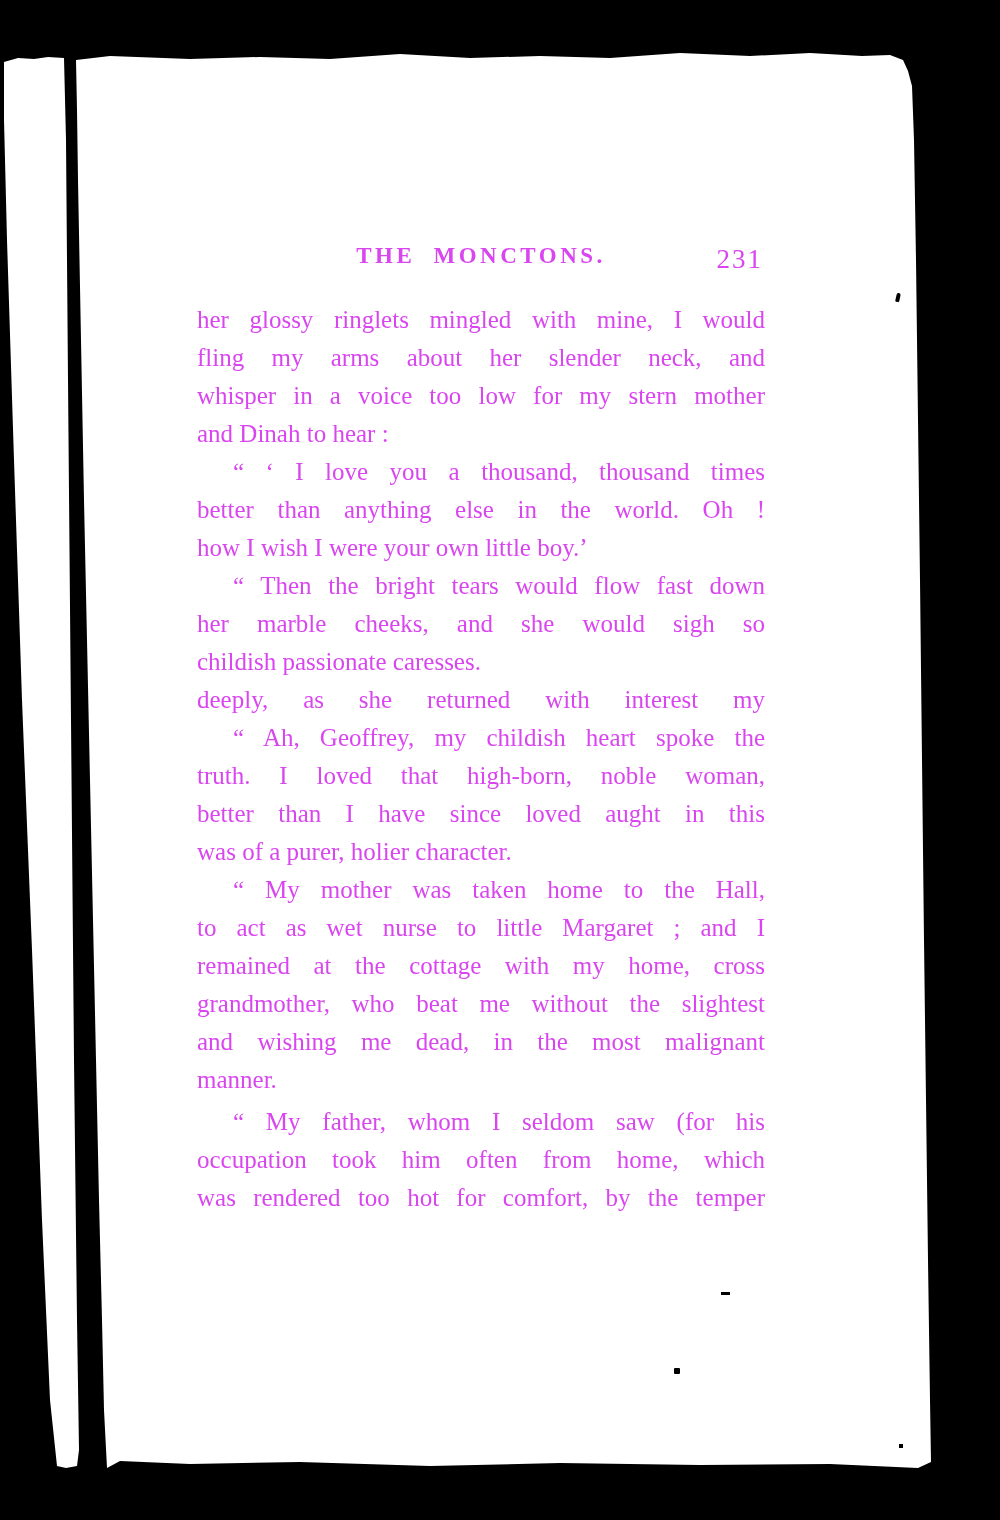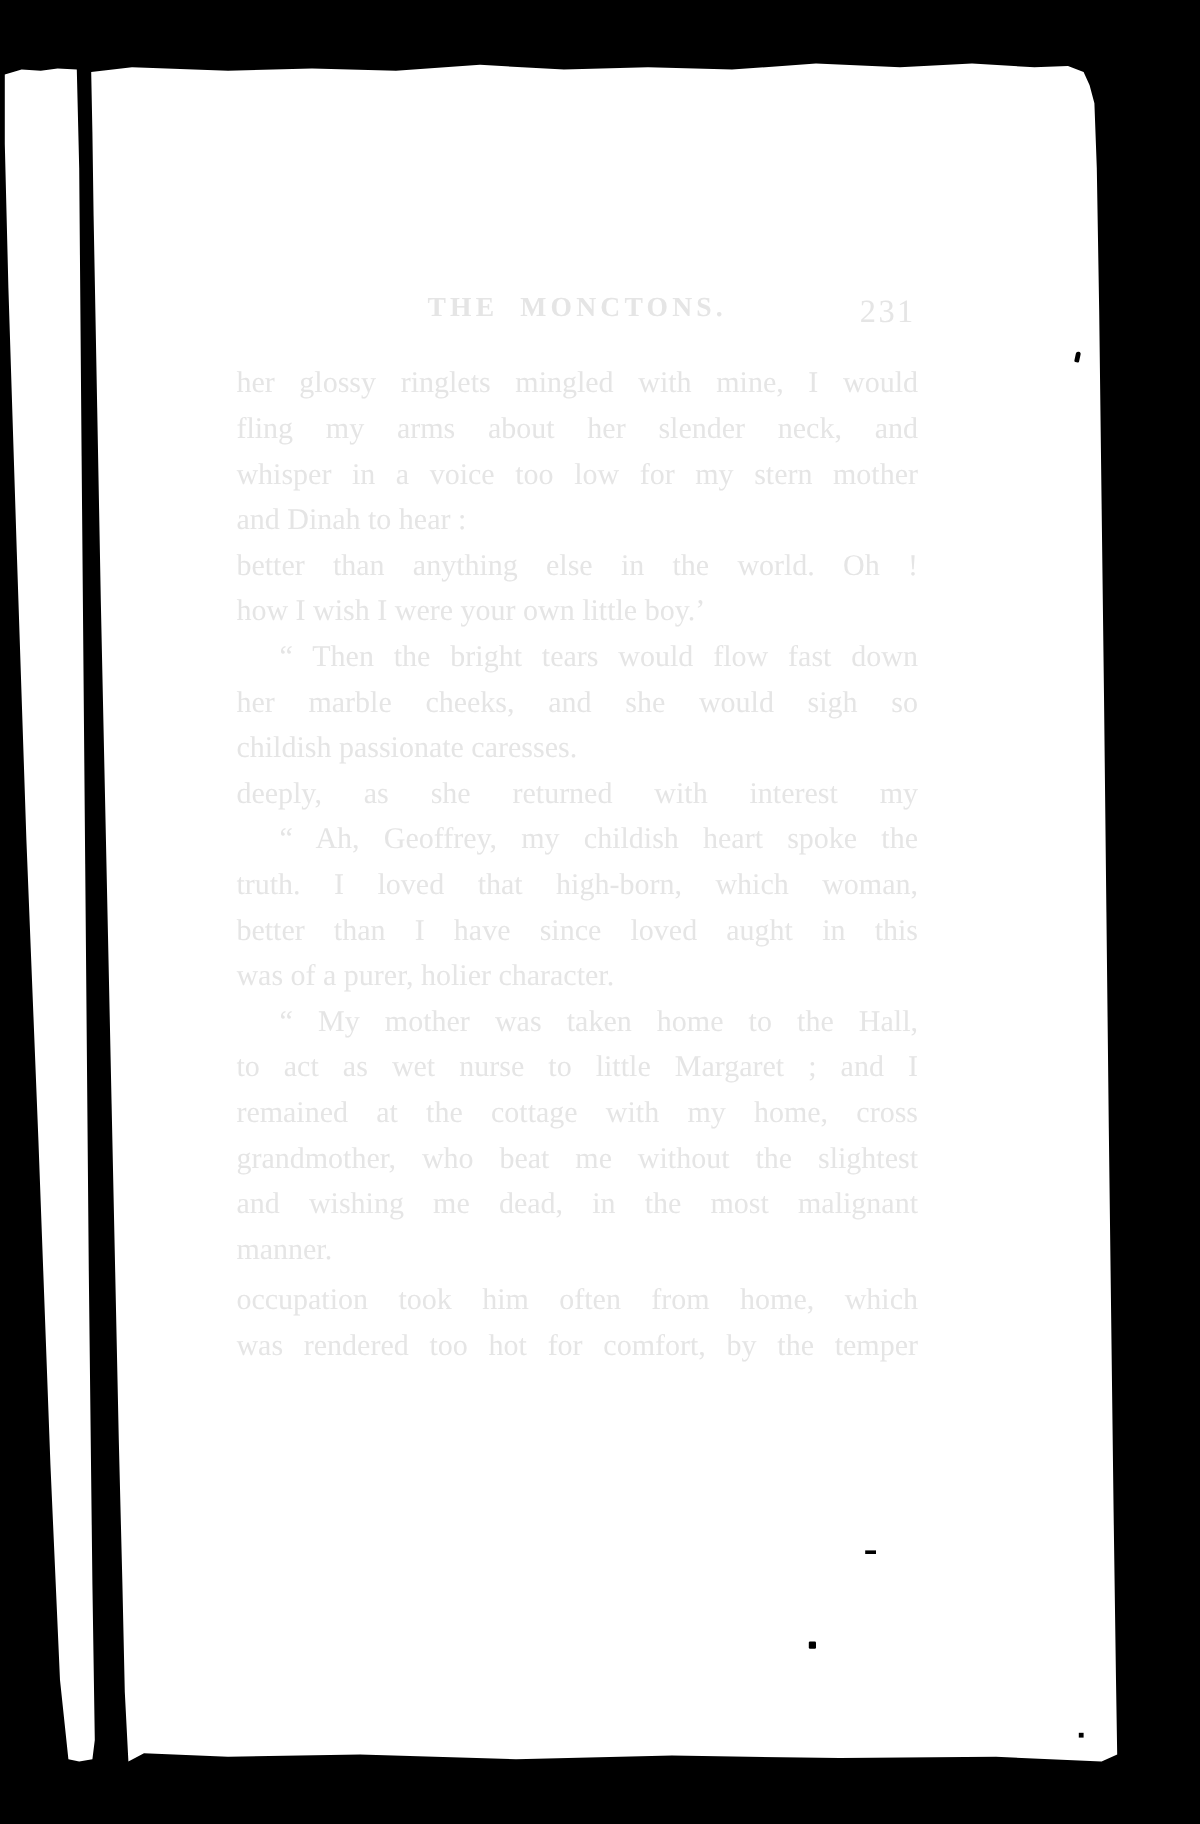--- a/index.html
+++ b/index.html
@@ -6,21 +6,21 @@
     margin: 0; padding: 0;
     background: #000;
     width: 1000px; height: 1520px;
     overflow: hidden;
   }
   .canvas {
     position: relative;
     width: 1000px; height: 1520px;
     background: #000;
     font-family: "Liberation Serif", "DejaVu Serif", serif;
-    color: #e5e5e5;
+    color: #d946ef;
   }
   .scan-shapes {
     position: absolute; left: 0; top: 0;
     width: 1000px; height: 1520px;
   }
   .page-content {
     position: absolute; left: 197px; top: 0;
     width: 568px; height: 1520px;
   }
   .header {
@@ -83,44 +83,46 @@
       <span class="page-number">231</span>
     </div>
     <div class="body-text" id="body-text">
         <div class="para">
           <div class="line">her glossy ringlets mingled with mine, I would</div>
           <div class="line">fling my arms about her slender neck, and</div>
           <div class="line">whisper in a voice too low for my stern mother</div>
           <div class="line last">and Dinah to hear :</div>
         </div>
         <div class="para">
+          <div class="line indent">“ ‘ I love you a thousand, thousand times</div>
           <div class="line">better than anything else in the world.  Oh !</div>
           <div class="line last">how I wish I were your own little boy.’</div>
         </div>
         <div class="para">
           <div class="line indent">“ Then the bright tears would flow fast down</div>
           <div class="line">her marble cheeks, and she would sigh so</div>
           <div class="line last">childish passionate caresses.</div>
           <div class="line">deeply, as she returned with interest my</div>
         </div>
         <div class="para">
           <div class="line indent">“ Ah, Geoffrey, my childish heart spoke the</div>
-          <div class="line">truth.  I loved that high-born, which woman,</div>
+          <div class="line">truth.  I loved that high-born, noble woman,</div>
           <div class="line">better than I have since loved aught in this</div>
           <div class="line last">was of a purer, holier character.</div>
         </div>
         <div class="para">
           <div class="line indent">“ My mother was taken home to the Hall,</div>
           <div class="line">to act as wet nurse to little Margaret ; and I</div>
           <div class="line">remained at the cottage with my home, cross</div>
           <div class="line">grandmother, who beat me without the slightest</div>
           <div class="line">and wishing me dead, in the most malignant</div>
           <div class="line last">manner.</div>
         </div>
         <div class="para extra-gap">
+          <div class="line indent">“ My father, whom I seldom saw (for his</div>
           <div class="line">occupation took him often from home, which</div>
           <div class="line">was rendered too hot for comfort, by the temper</div>
         </div>
       </div>
   </div>
 
   <div class="speck apostrophe" style="left:896px; top:293px;"></div>
   <div class="speck" style="left:721px; top:1292px; width:9px; height:3px;"></div>
   <div class="speck" style="left:674px; top:1368px; width:6px; height:6px; border-radius:1px;"></div>
   <div class="speck" style="left:899px; top:1444px; width:4px; height:4px;"></div>

